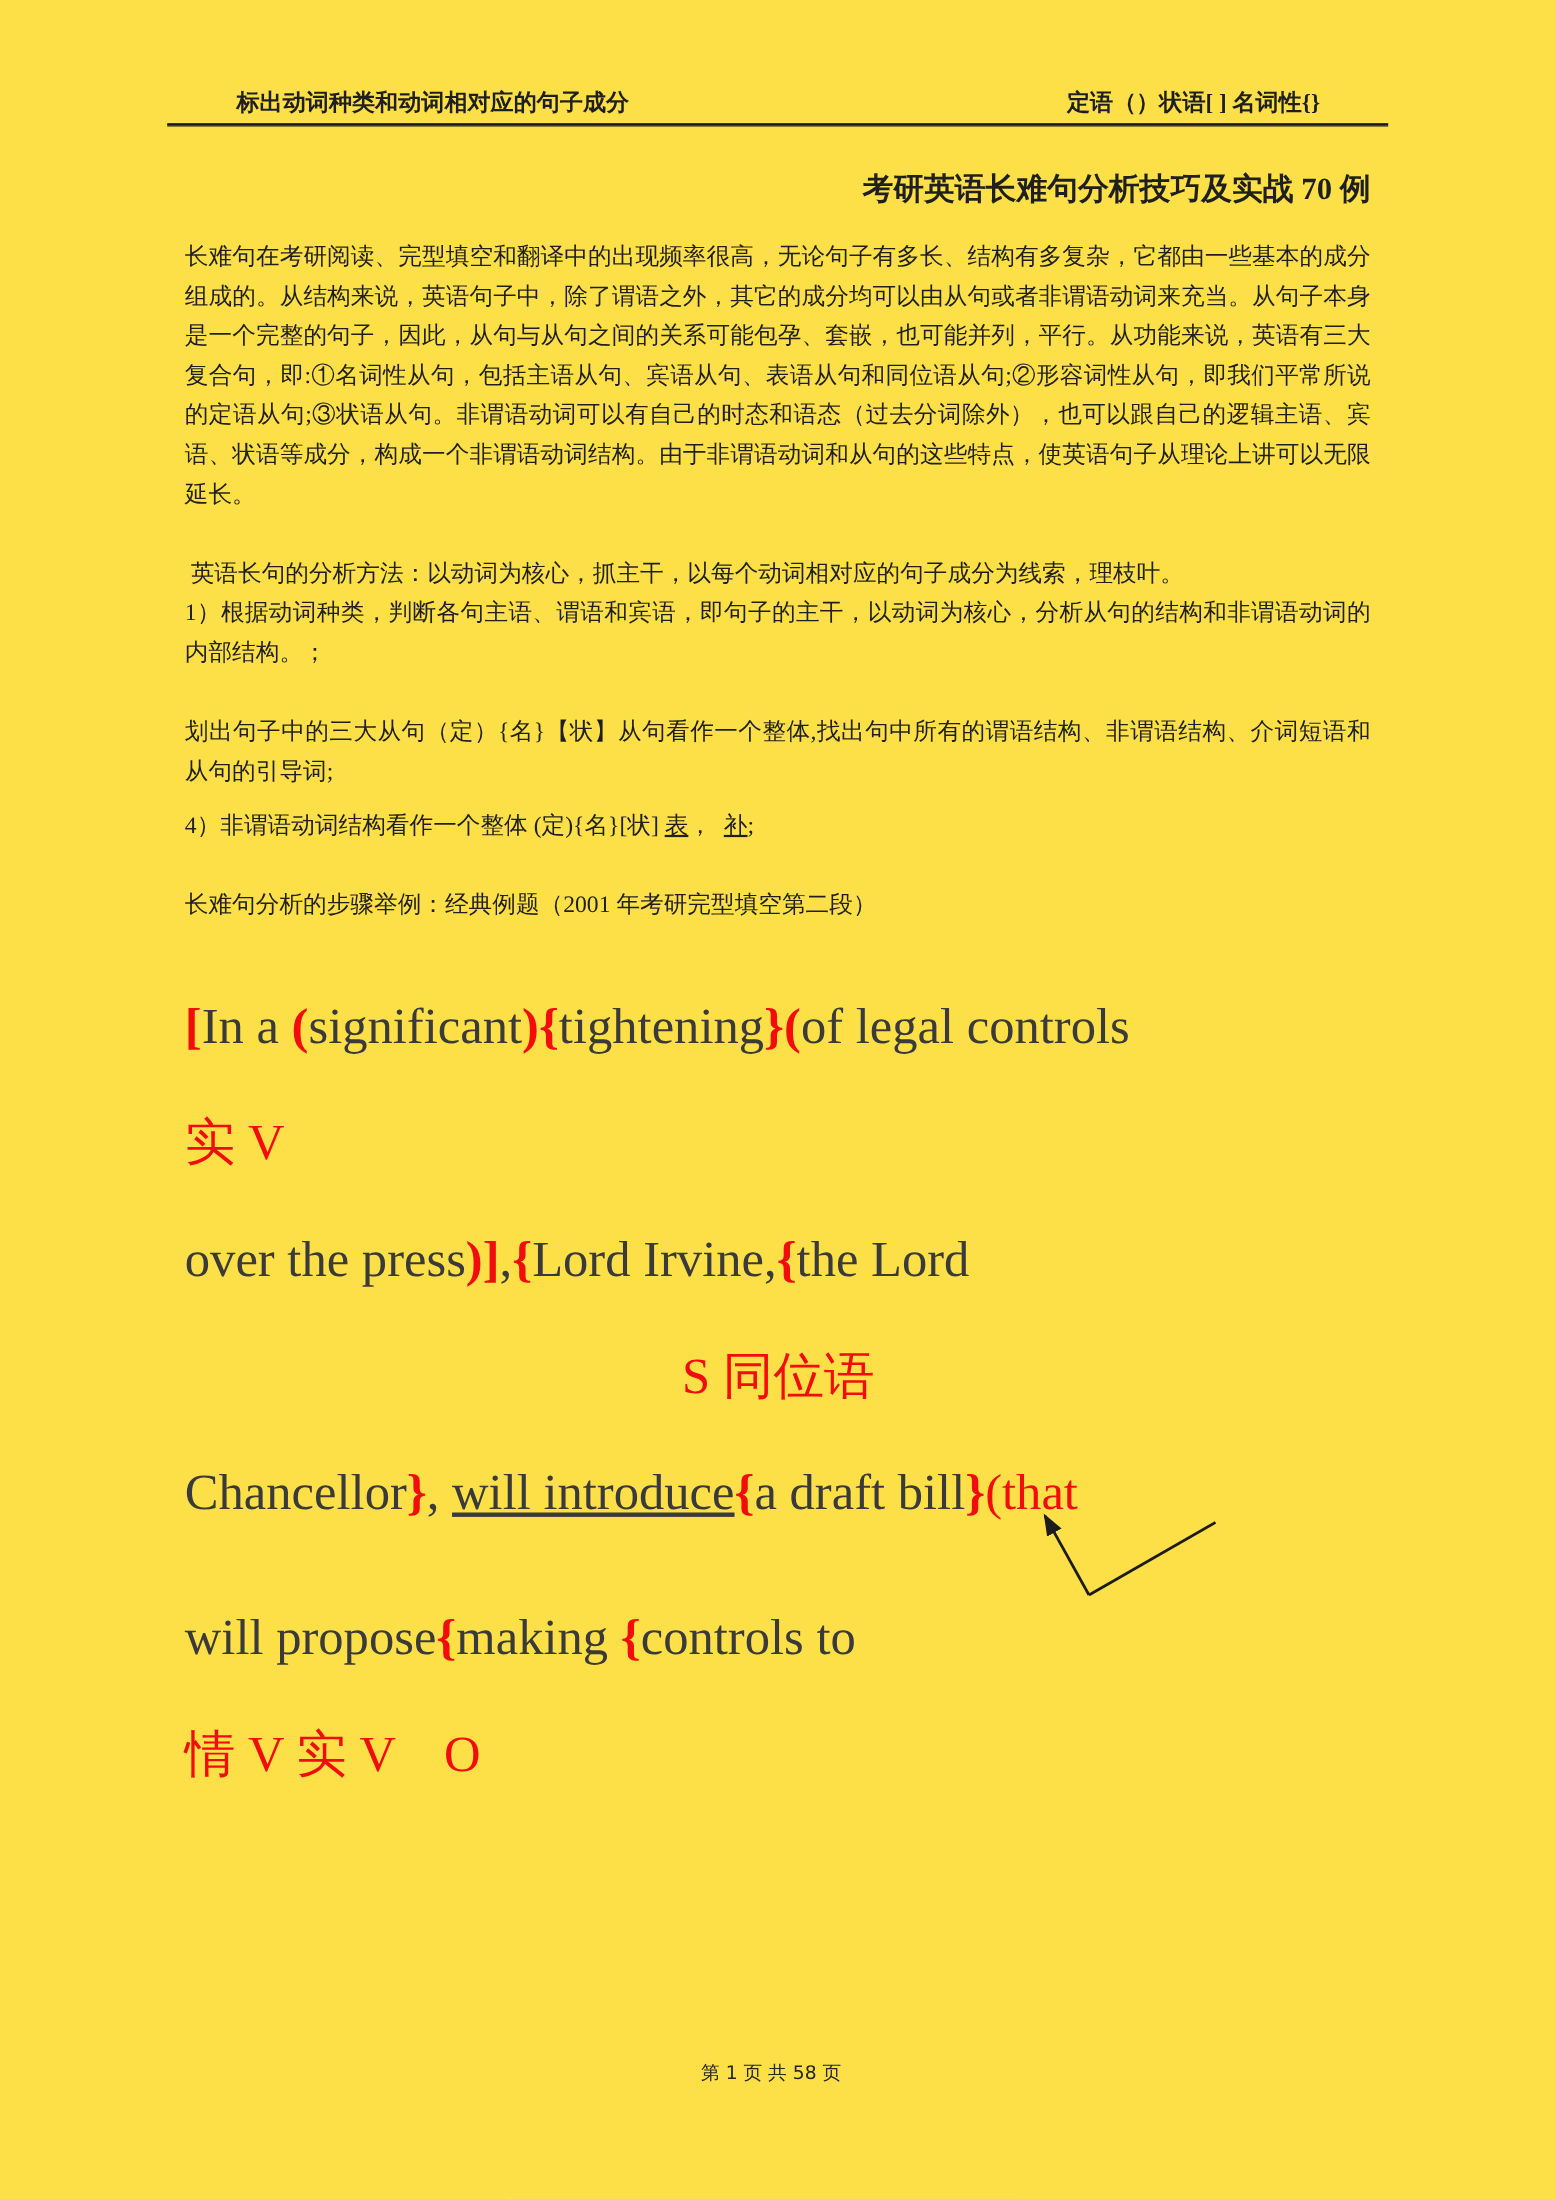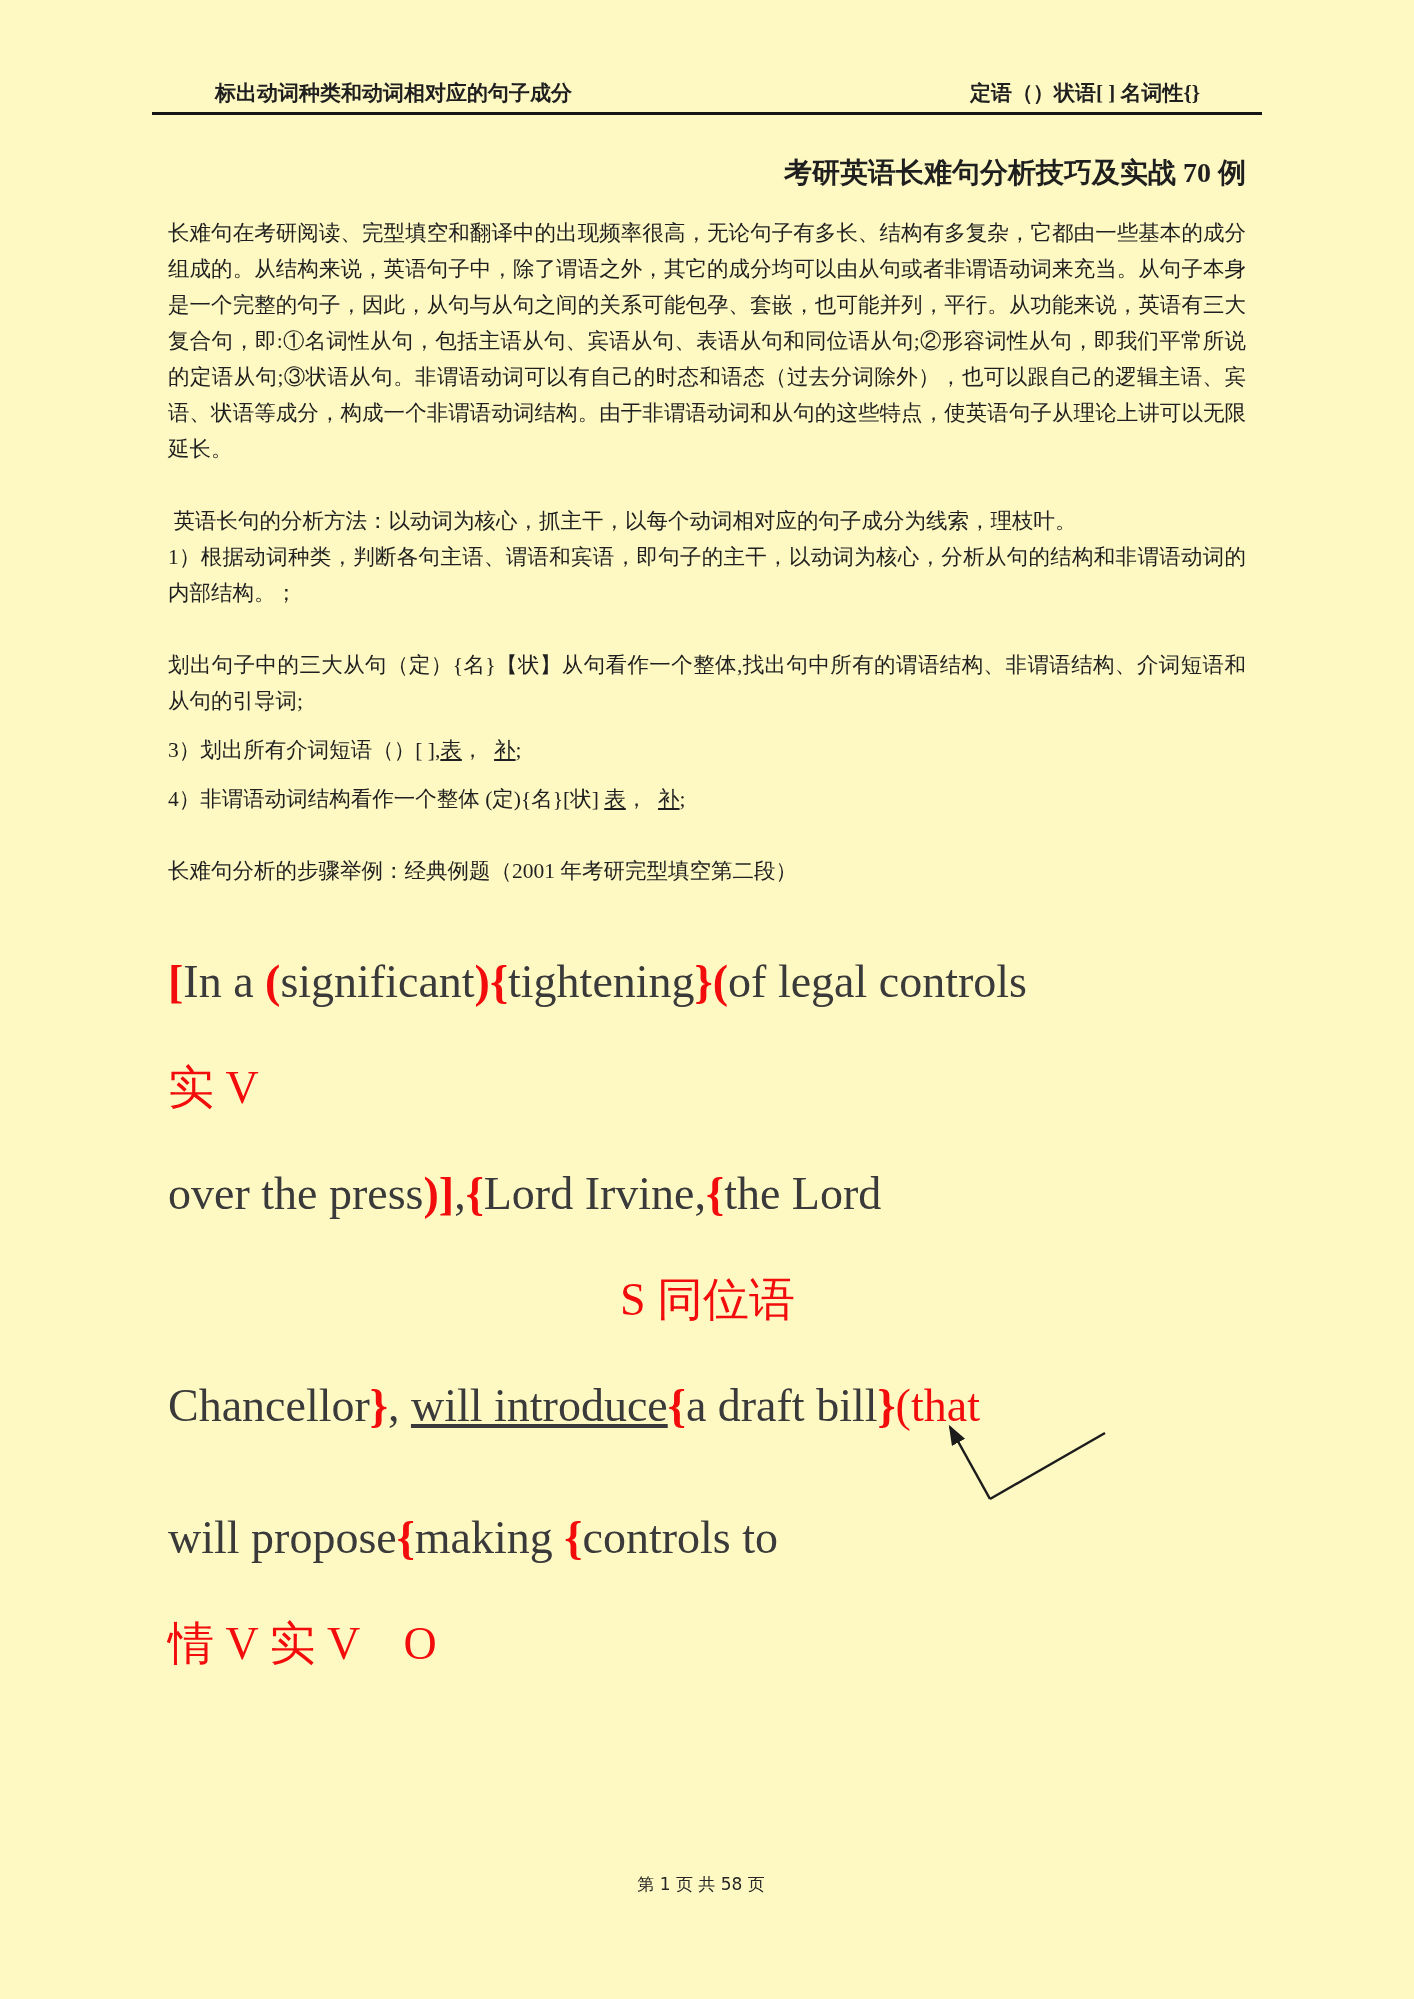--- a/index.html
+++ b/index.html
@@ -1,20 +1,20 @@
 <!DOCTYPE html>
 <html><head>
 <meta charset="utf-8">
 <style>
   * { box-sizing: border-box; }
   html, body { margin: 0; padding: 0; background: #ffffff; }
   .page {
     position: relative;
     width: 1414px; height: 1999px;
-    background: #fef9c3;
+    background: #fde047;
     color: #1f1f1f;
     font-family: "Liberation Serif", "DejaVu Serif", serif;
     overflow: hidden;
   }
   .header-row {
     display: flex; justify-content: space-between;
     padding: 80px 214px 4px 215px;
     font-size: 21px; font-weight: bold;
     line-height: 26px;
   }
@@ -82,21 +82,20 @@
   </div>
   <div class="header-rule"></div>
 
   <div class="content">
     <h1 class="doc-title">考研英语长难句分析技巧及实战 70 例</h1>
 
     <p class="body mt-para">长难句在考研阅读、完型填空和翻译中的出现频率很高，无论句子有多长、结构有多复杂，它都由一些基本的成分组成的。从结构来说，英语句子中，除了谓语之外，其它的成分均可以由从句或者非谓语动词来充当。从句子本身是一个完整的句子，因此，从句与从句之间的关系可能包孕、套嵌，也可能并列，平行。从功能来说，英语有三大复合句，即:①名词性从句，包括主语从句、宾语从句、表语从句和同位语从句;②形容词性从句，即我们平常所说的定语从句;③状语从句。非谓语动词可以有自己的时态和语态（过去分词除外），也可以跟自己的逻辑主语、宾语、状语等成分，构成一个非谓语动词结构。由于非谓语动词和从句的这些特点，使英语句子从理论上讲可以无限延长。</p>
     <p class="body mt-blank"> 英语长句的分析方法：以动词为核心，抓主干，以每个动词相对应的句子成分为线索，理枝叶。</p>
     <p class="body">1）根据动词种类，判断各句主语、谓语和宾语，即句子的主干，以动词为核心，分析从句的结构和非谓语动词的内部结构。；</p>
     <p class="body mt-blank">划出句子中的三大从句（定）{名}【状】从句看作一个整体,找出句中所有的谓语结构、非谓语结构、介词短语和从句的引导词;</p>
-    <p class="body mt-small"><span>3）划出所有介词短语（）[ ],</span><span style="text-decoration: underline;">表</span><span>，  </span><span style="text-decoration: underline;">补</span><span>;</span></p>
     <p class="body mt-small"><span>4）非谓语动词结构看作一个整体 (定){名}[状] </span><span style="text-decoration: underline;">表</span><span>，  </span><span style="text-decoration: underline;">补</span><span>;</span></p>
     <p class="body mt-blank">长难句分析的步骤举例：经典例题（2001 年考研完型填空第二段）</p>
 
     <div class="example">
 
       <div class="big-line"><span style="color: rgb(242, 12, 12); font-weight: bold;">[</span><span>In a </span><span style="color: rgb(242, 12, 12); font-weight: bold;">(</span><span>significant</span><span style="color: rgb(242, 12, 12); font-weight: bold;">)</span><span style="color: rgb(242, 12, 12); font-weight: bold;">{</span><span>tightening</span><span style="color: rgb(242, 12, 12); font-weight: bold;">}</span><span style="color: rgb(242, 12, 12); font-weight: bold;">(</span><span>of legal controls</span></div>
 
       <div class="big-line anno-row">
         <span>实 V</span>
       </div>

